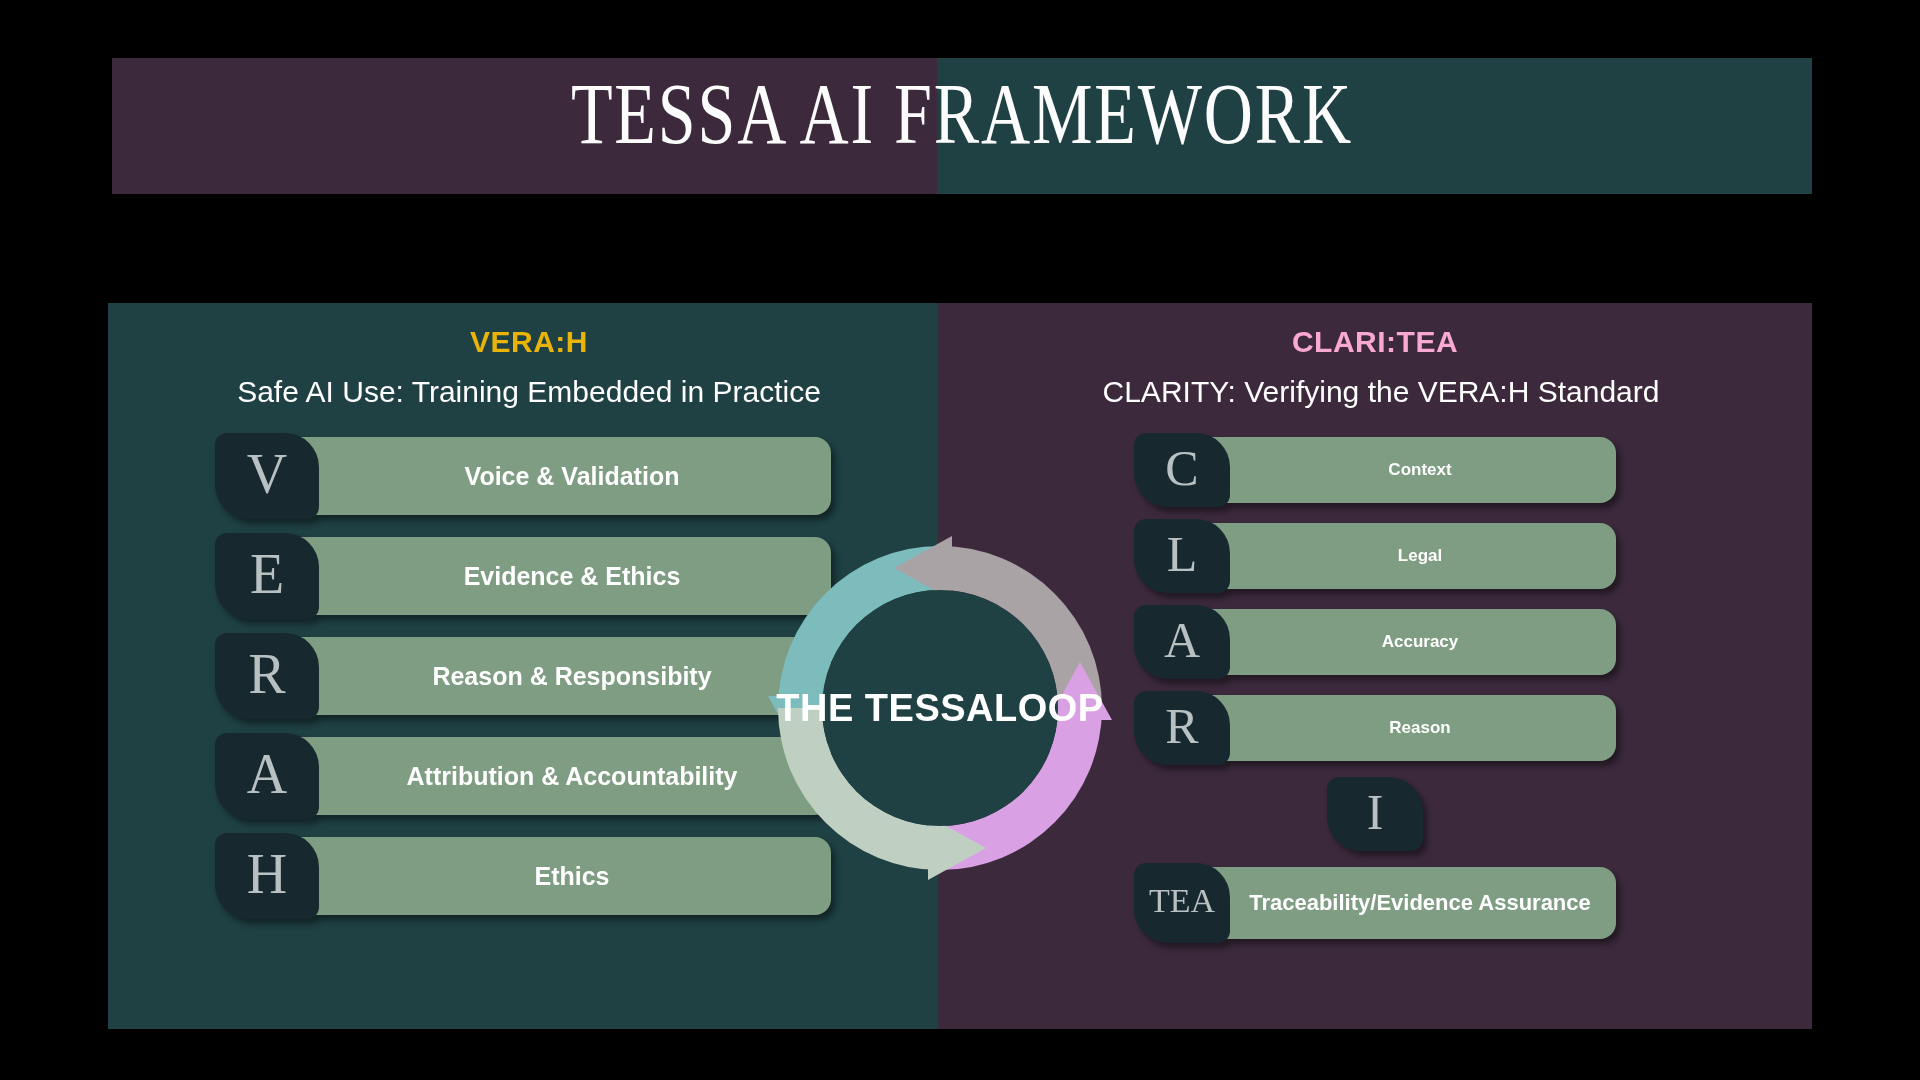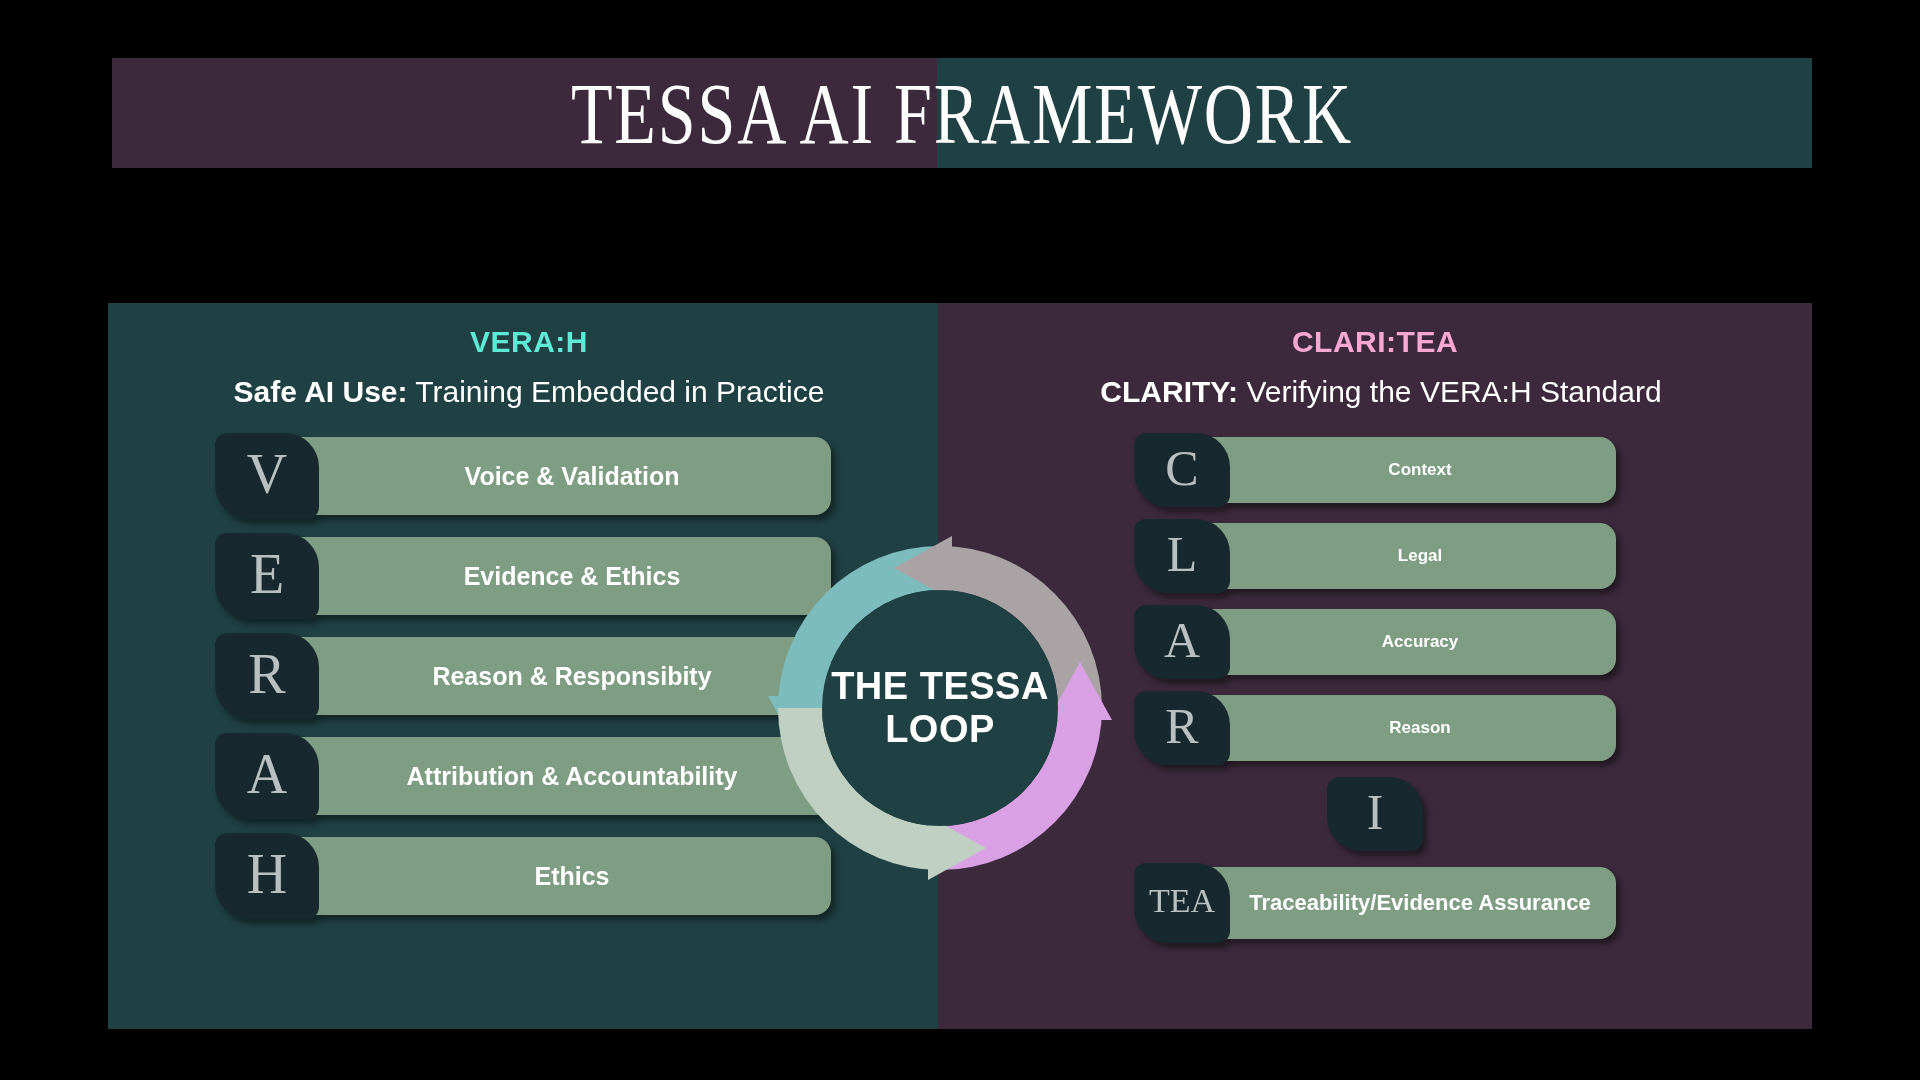--- a/index.html
+++ b/index.html
@@ -9,21 +9,21 @@
     font-family:"Liberation Sans", sans-serif;
     overflow:hidden;
   }
 
   .slide { position:relative; width:1920px; height:1080px; background:#000; }
 
   
   .header-band {
     position:absolute;
     left:112px; top:58px;
-    width:1700px; height:110px;
+    width:1700px; height:136px;
     display:flex;
   }
   .header-half-left  { width:825px; background:#3c2a3c; }
   .header-half-right { flex:1;      background:#1f4144; }
 
   .header-title {
     position:absolute;
     left:0; top:0; width:1700px; height:110px;
     display:flex; align-items:center; justify-content:center;
     font-family:"Liberation Serif", serif;
@@ -52,31 +52,31 @@
     width:1704px; height:726px;
     display:flex;
   }
   .panel-left  { width:830px; background:#1f4144; position:relative; }
   .panel-right { flex:1;      background:#3c2a3c; position:relative; }
 
   .panel-heading { width:100%; text-align:center; padding-top:22px; }
   .panel-key {
     font-size:30px; font-weight:bold; letter-spacing:0.5px;
   }
-  .panel-key.dark  { color:#5eead4;padding-left:12px; }
+  .panel-key.dark  { color:#eab308;padding-left:12px; }
   .panel-key.light { color:#f9a8d4; }
 
   .panel-sub {
     margin-top:16px;
     font-size:30px;
     color:#ffffff;
     font-weight:400;
     white-space:nowrap;
   }
-  .panel-sub b { font-weight:bold;margin-left:12px; }
+  .panel-sub b { font-weight:normal;margin-left:12px; }
 
   
   .rows { margin-top:24px; display:flex; flex-direction:column; }
   .rows.left  { align-items:center; gap:14px; }
   .rows.right { align-items:center; gap:12px; }
 
   .row {
     position:relative;
     display:flex;
     align-items:stretch;
@@ -120,21 +120,21 @@
   .loop {
     position:absolute;
     left:760px; top:528px;
     width:360px; height:360px;
     z-index:5;
   }
   .loop svg { display:block; }
   .loop-label {
     position:absolute;
     left:0; top:0; width:360px; height:360px;
-    display:flex; flex-direction:column;
+    display:flex; flex-direction:row;
     align-items:center; justify-content:center;
     color:#ffffff; font-weight:bold;
     font-size:38px; line-height:1.12;
     letter-spacing:0.5px;
     pointer-events:none;
   }
 </style>
 </head>
 <body>
 

